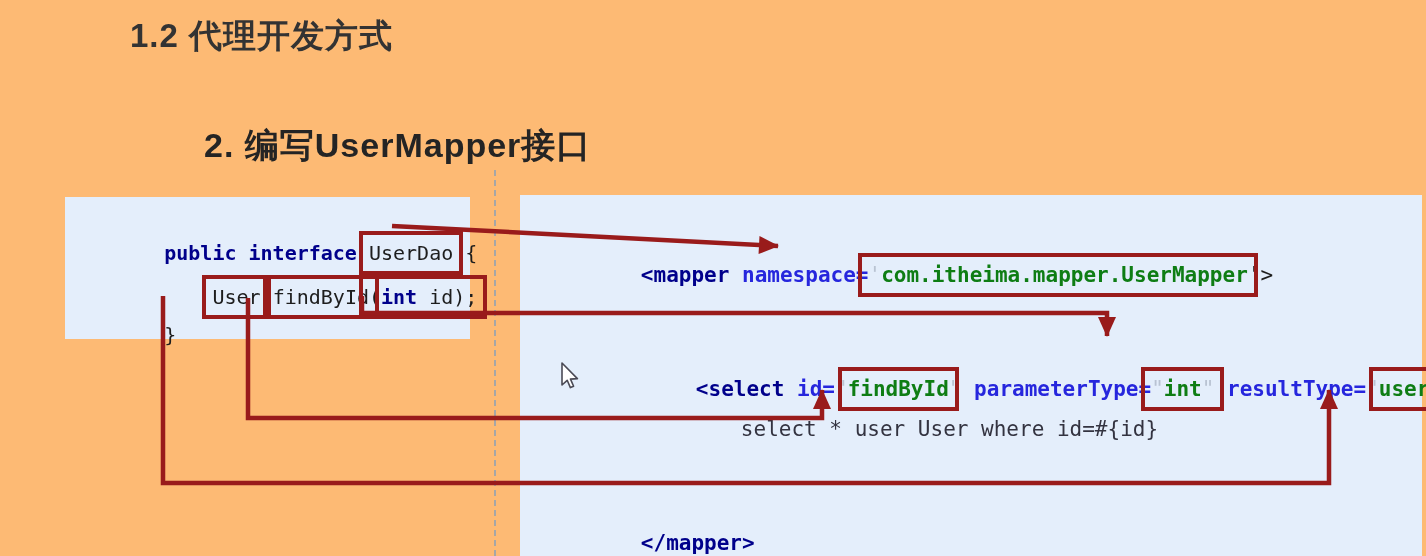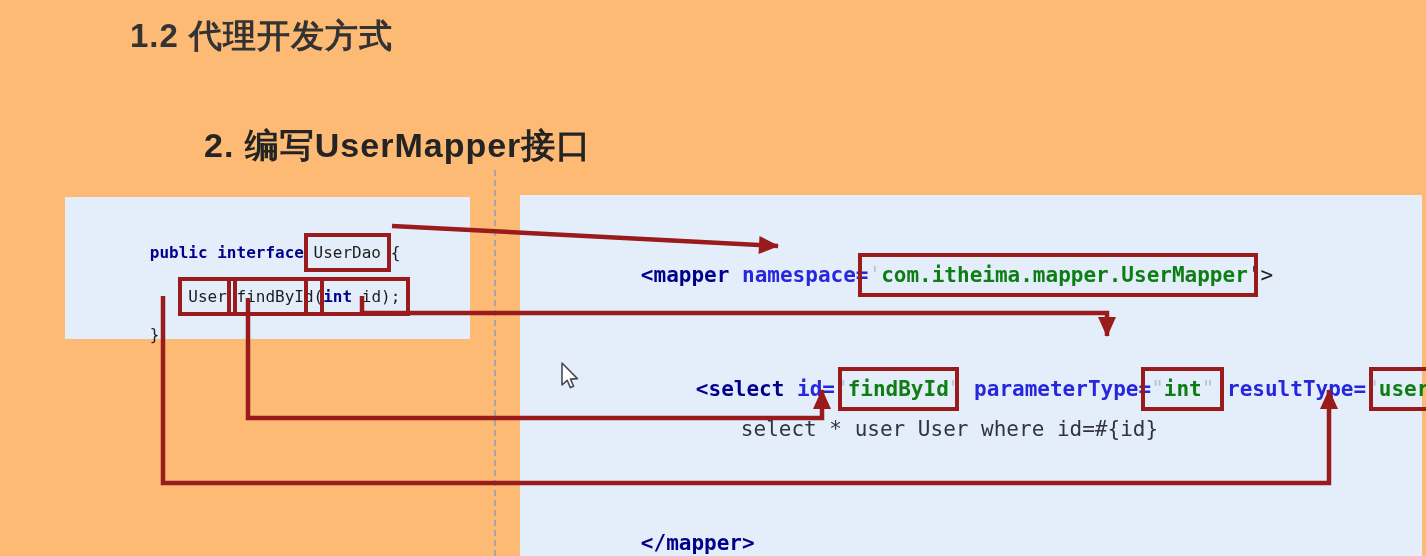--- a/index.html
+++ b/index.html
@@ -26,21 +26,21 @@
   }
   .slide-subtitle{
     position:absolute;left:204px;top:103px;font-size:34px;font-weight:bold;
     color:#242424;letter-spacing:1px;margin-top:20px;
   }
   .code-panel{position:absolute;background:var(--code-bg);}
   #java-panel{left:65px;top:197px;width:405px;height:142px;}
   #xml-panel{left:520px;top:195px;width:902px;height:437px;}
   .code-line{
     position:absolute;white-space:pre;font-family:"DejaVu Sans Mono","Liberation Mono",monospace;
-    font-size:16px;line-height:26px;color:var(--plain-dark);
+    font-size:20px;line-height:26px;color:var(--plain-dark);
   }
   .xml-line{font-size:21px;}
   .kw{color:var(--keyword-navy);font-weight:bold;}
   .attr{color:var(--attr-blue);font-weight:bold;}
   .str{color:var(--string-green);font-weight:bold;}
   .plain{color:var(--plain-dark);}
   .sql{color:var(--sql-gray);}
   .q{color:var(--quote-gray);}
   .redbox{outline:4px solid var(--annotation-red);outline-offset:6px;}
   #divider{

